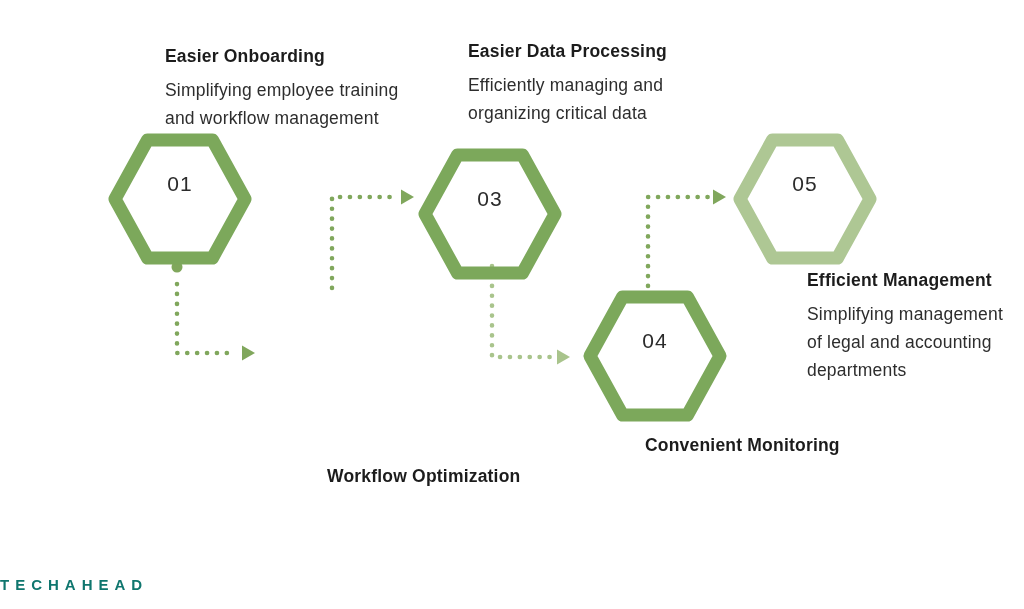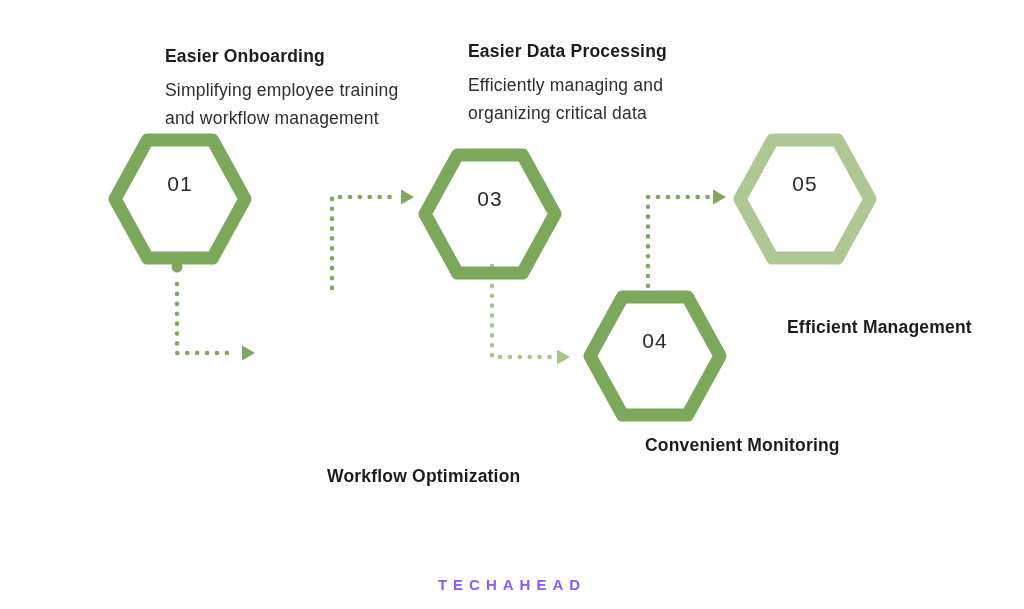--- a/index.html
+++ b/index.html
@@ -13,22 +13,22 @@
   .overlay{position:absolute;left:0;top:0;width:1024px;height:609px;pointer-events:none;}
   .dots{fill:none;stroke-width:4.6;stroke-linecap:round;stroke-dasharray:0.1 9.8;}
   .hex{position:absolute;width:146px;height:102px;display:flex;align-items:center;justify-content:center;text-align:right;}
   .hex svg{position:absolute;left:0;top:0;width:146px;height:132px;}
   .hex-shape{fill:none;stroke-width:13;stroke-linejoin:round;}
   .hex-num{position:relative;z-index:1;font-size:21px;color:#2b2b2b;letter-spacing:1px;}
   .label{position:absolute;}
   .label-title{font-weight:bold;font-size:17.5px;color:#1c1c1c;line-height:24px;margin-bottom:8px;letter-spacing:0.2px;}
   .label-desc{font-size:17.5px;color:#2d2d2d;line-height:28px;letter-spacing:0.2px;}
   .logo{
-    position:absolute;left:0;right:0;top:576px;text-align:center;
-    font-weight:bold;font-size:15px;letter-spacing:6px;color:#8b5cf6;
+    position:absolute;left:0;right:0;top:576px;
+    font-weight:bold;font-size:15px;letter-spacing:6px;color:#0f766e;
   }
 </style>
 </head>
 <body>
 
 <div class="canvas">
 
   <svg class="overlay" viewBox="0 0 1024 609">
     <g>
       <circle cx="177" cy="267" r="5.5" fill="#80a75c"></circle>
@@ -95,19 +95,24 @@
   </div>
 
   <div class="label" style="left:327px;top:426px;margin-top:38px;">
     <div class="label-title">Workflow Optimization</div>
   </div>
 
   <div class="label" style="left:645px;top:433px;">
     <div class="label-title">Convenient Monitoring</div>
   </div>
 
-  <div class="label" style="left:787px;top:268px;margin-top:47px;">
+  <div class="label" style="left:807px;top:268px;">
     <div class="label-title">Efficient Management</div>
+    <div class="label-desc">
+      <div>Simplifying management</div>
+      <div>of legal and accounting</div>
+      <div>departments</div>
+    </div>
   </div>
 
   <div class="logo">TECHAHEAD</div>
 
 </div>
 
 </body></html>

